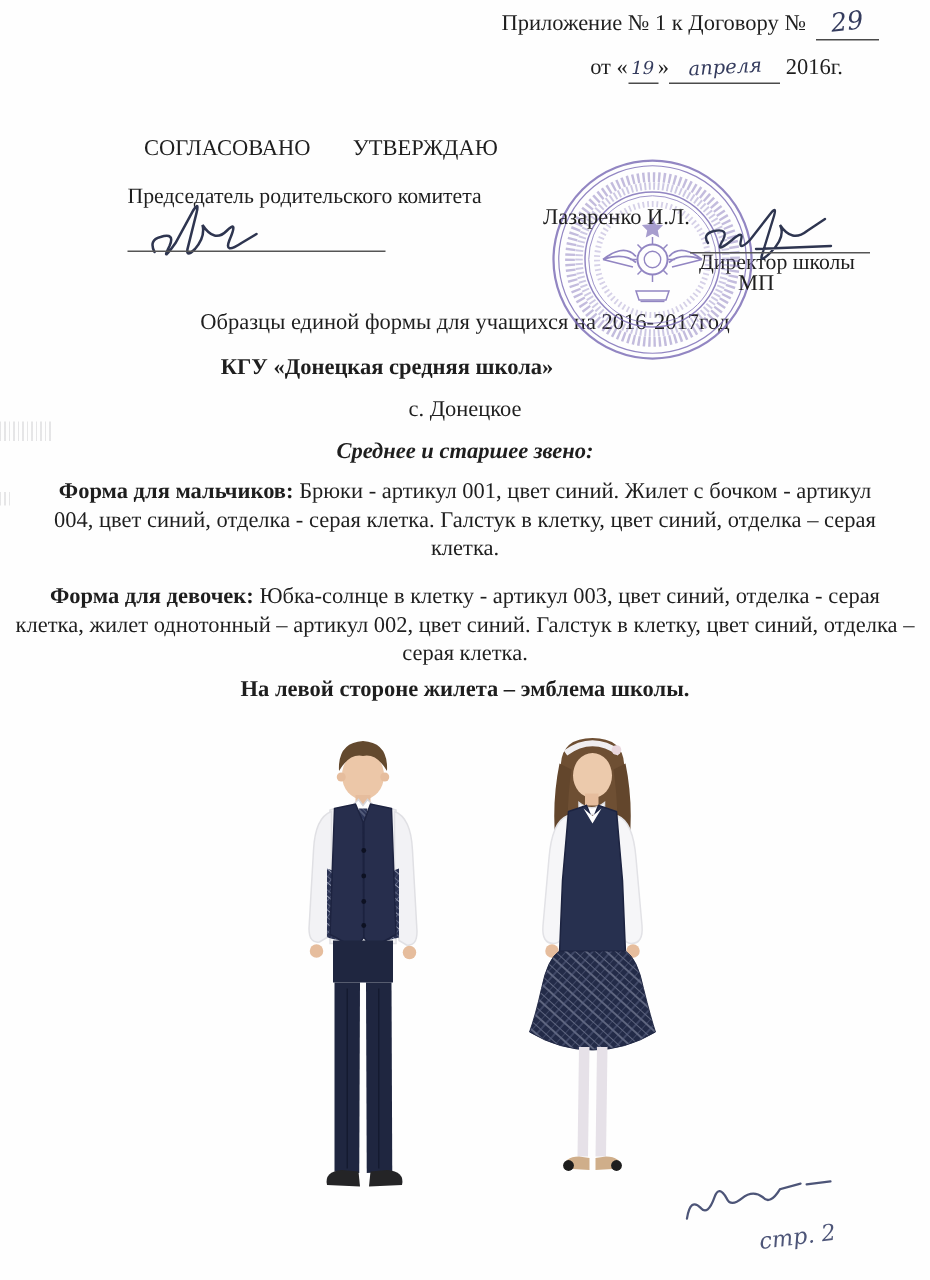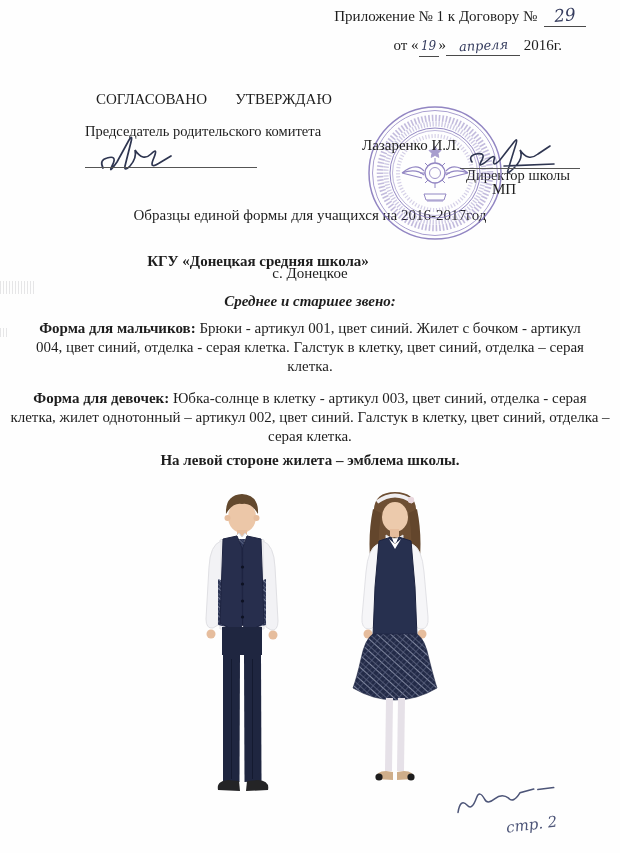--- a/index.html
+++ b/index.html
@@ -87,21 +87,21 @@
   <div class="abs rule" style="top:167px; left:85px; width:172px;"></div>
 
   <div class="abs t15" style="top:136px; left:362px; z-index:2;">Лазаренко И.Л.</div>
   <svg class="abs" style="top:136px; left:466px; z-index:2;" width="96" height="40" viewBox="0 0 96 40">
     <path d="M6 26 Q2 20 10 18 Q20 16 16 24 Q10 34 22 24 Q30 17 28 24 Q26 32 34 24 L48 6 Q52 1 50 8 L42 34 Q40 40 48 32 Q58 22 54 14 Q62 26 72 18 L84 10 M38 30 L88 28" fill="none" stroke="#2e3550" stroke-width="1.6" stroke-linecap="round"></path>
   </svg>
   <div class="abs rule" style="top:168px; left:460px; width:120px; z-index:2;"></div>
   <div class="abs t15" style="top:180px; left:492px; z-index:2;">МП</div>
 
   <div class="abs t15 center" style="top:206px; left:0; width:620px;">Образцы единой формы для учащихся на 2016-2017год</div>
-  <div class="abs t15 center bold" style="top:252px; left:0; width:516px;">КГУ «Донецкая средняя школа»</div>
+  <div class="abs t15 center bold" style="top:236px; left:0; width:516px;">КГУ «Донецкая средняя школа»</div>
   <div class="abs t15 center" style="top:264px; left:0; width:620px;">с. Донецкое</div>
   <div class="abs t15 center bold" style="top:292px; left:0; width:620px;font-style:italic;">Среднее и старшее звено:</div>
 
   <div class="abs t15 center" style="top:319px; left:30px; width:560px;">
     <span class="bold">Форма для мальчиков:</span><span> Брюки - артикул 001, цвет синий. Жилет с бочком - артикул 004, цвет синий, отделка - серая клетка. Галстук в клетку, цвет синий, отделка – серая клетка.</span>
   </div>
 
   <div class="abs t15 center" style="top:389px; left:10px; width:600px;">
     <span class="bold">Форма для девочек:</span><span> Юбка-солнце в клетку - артикул 003, цвет синий, отделка - серая клетка, жилет однотонный – артикул 002, цвет синий. Галстук в клетку, цвет синий, отделка – серая клетка.</span>
   </div>

